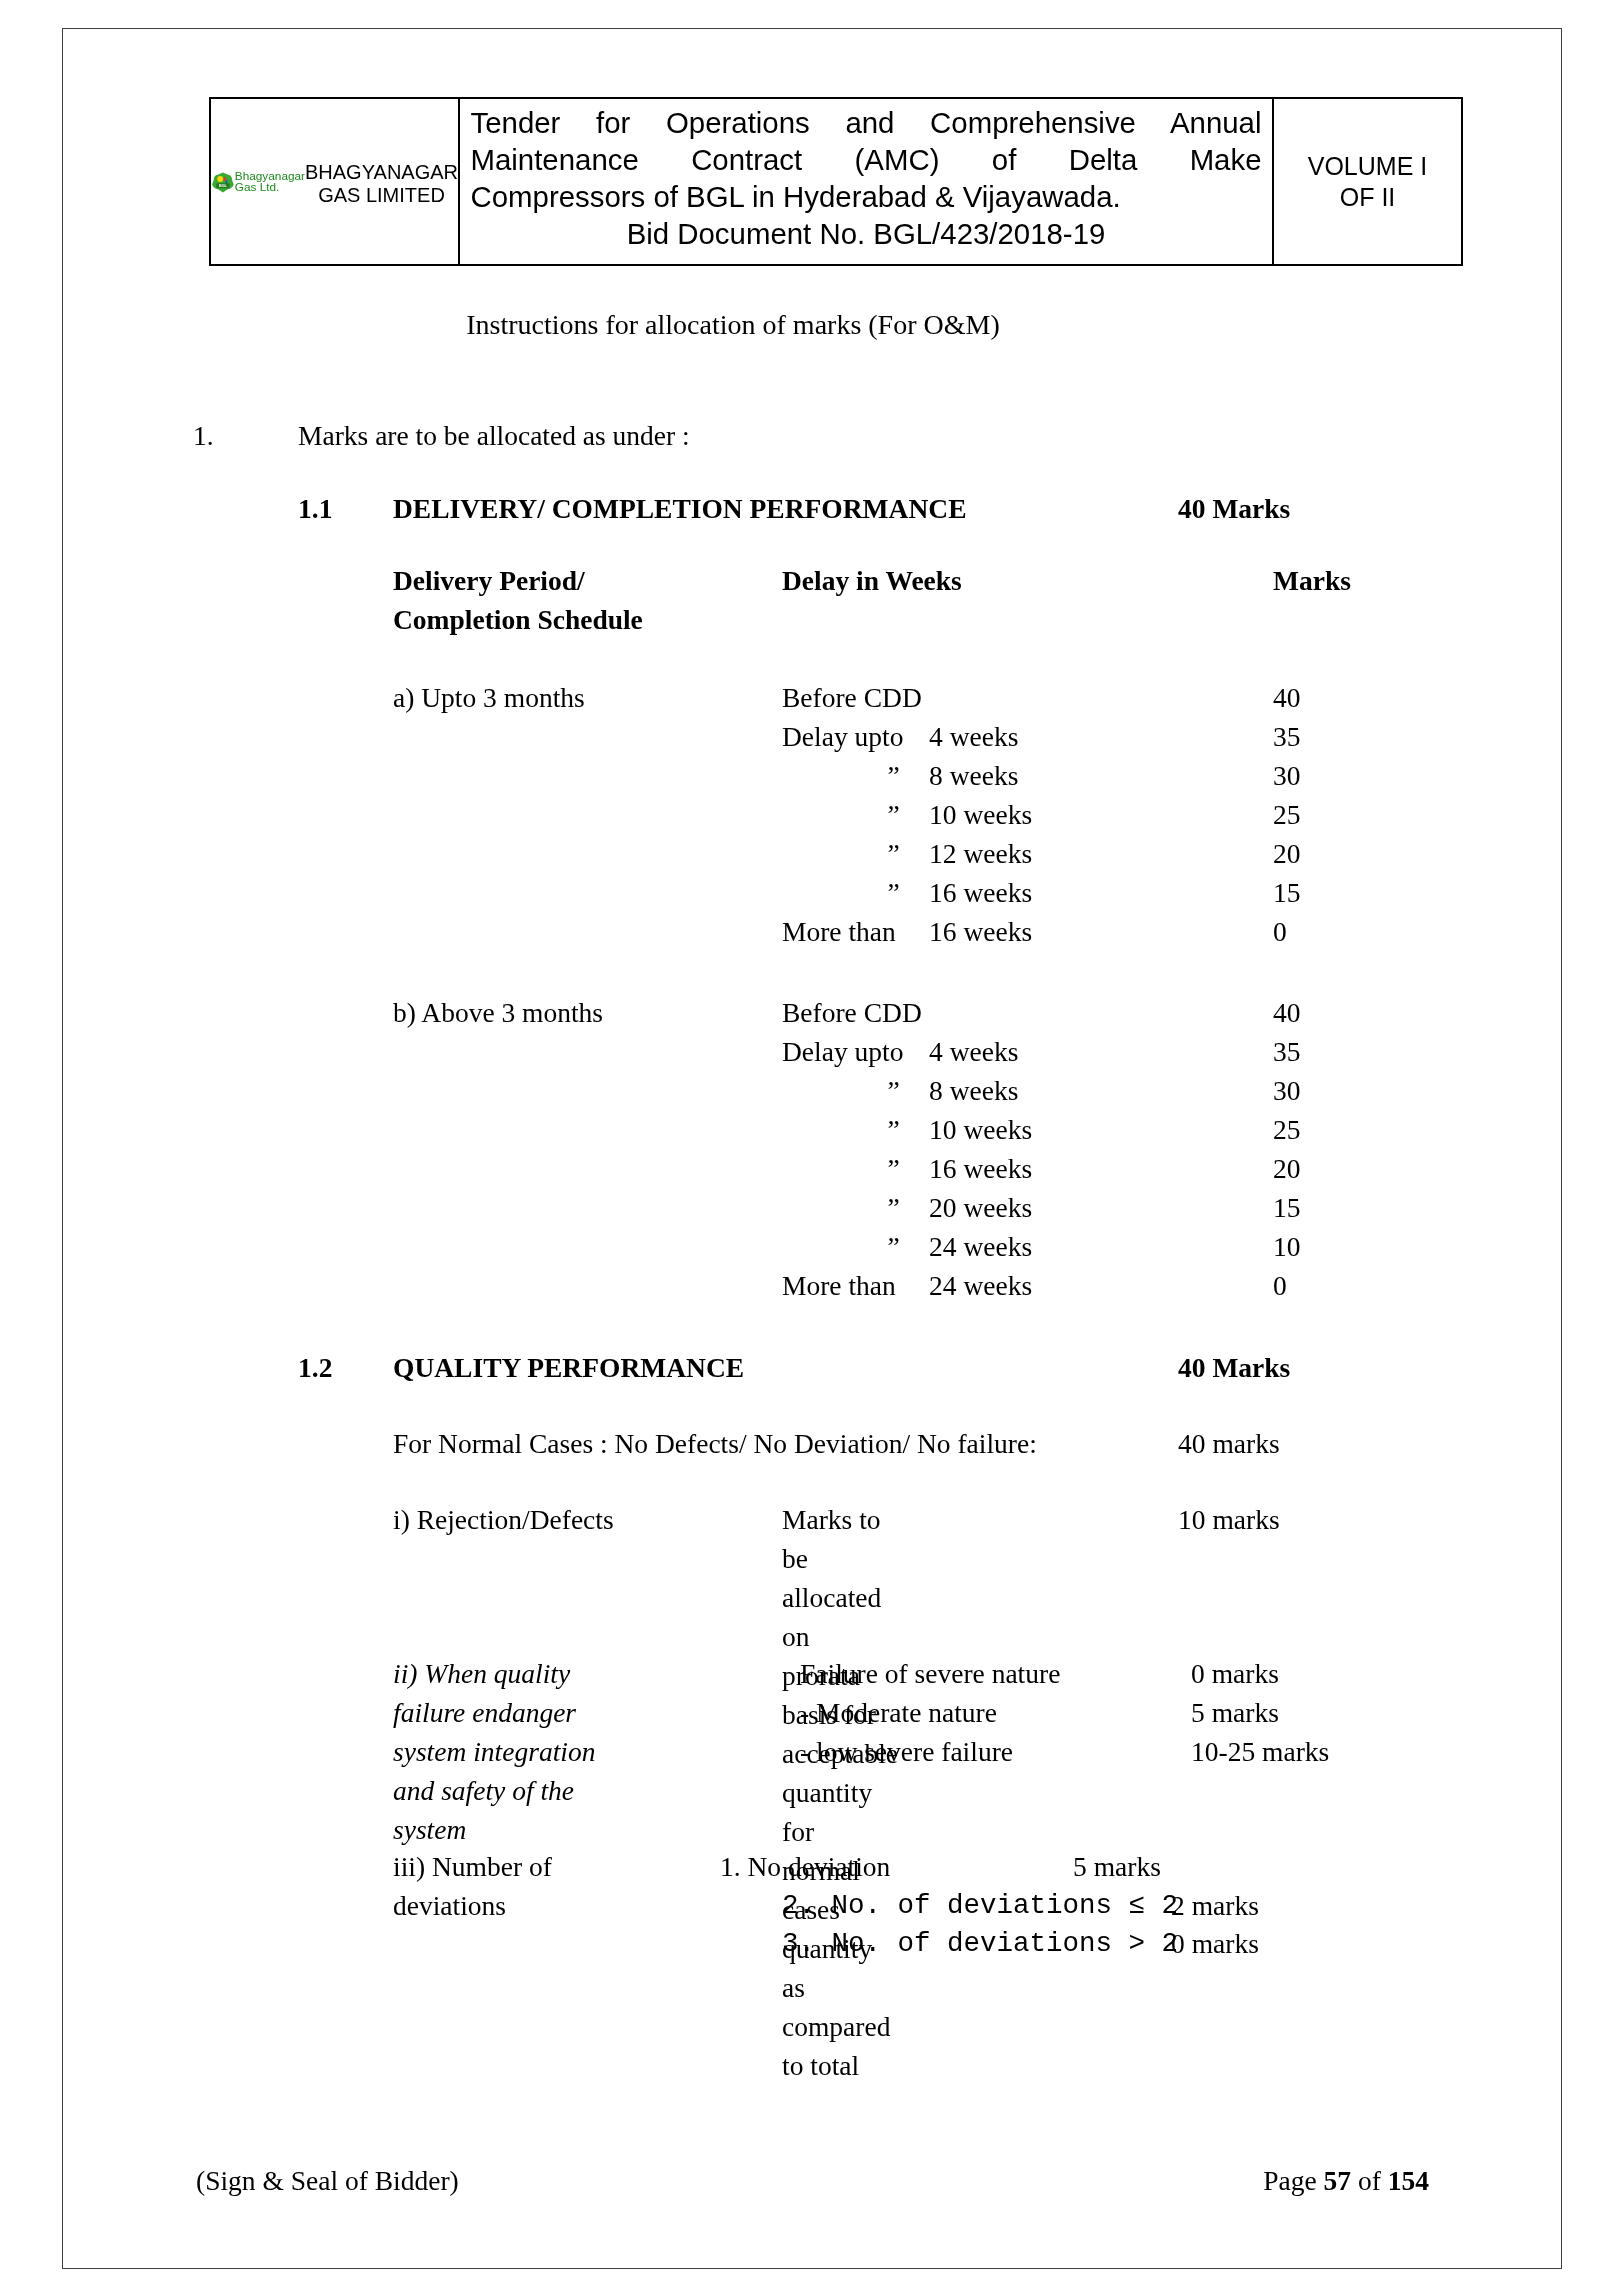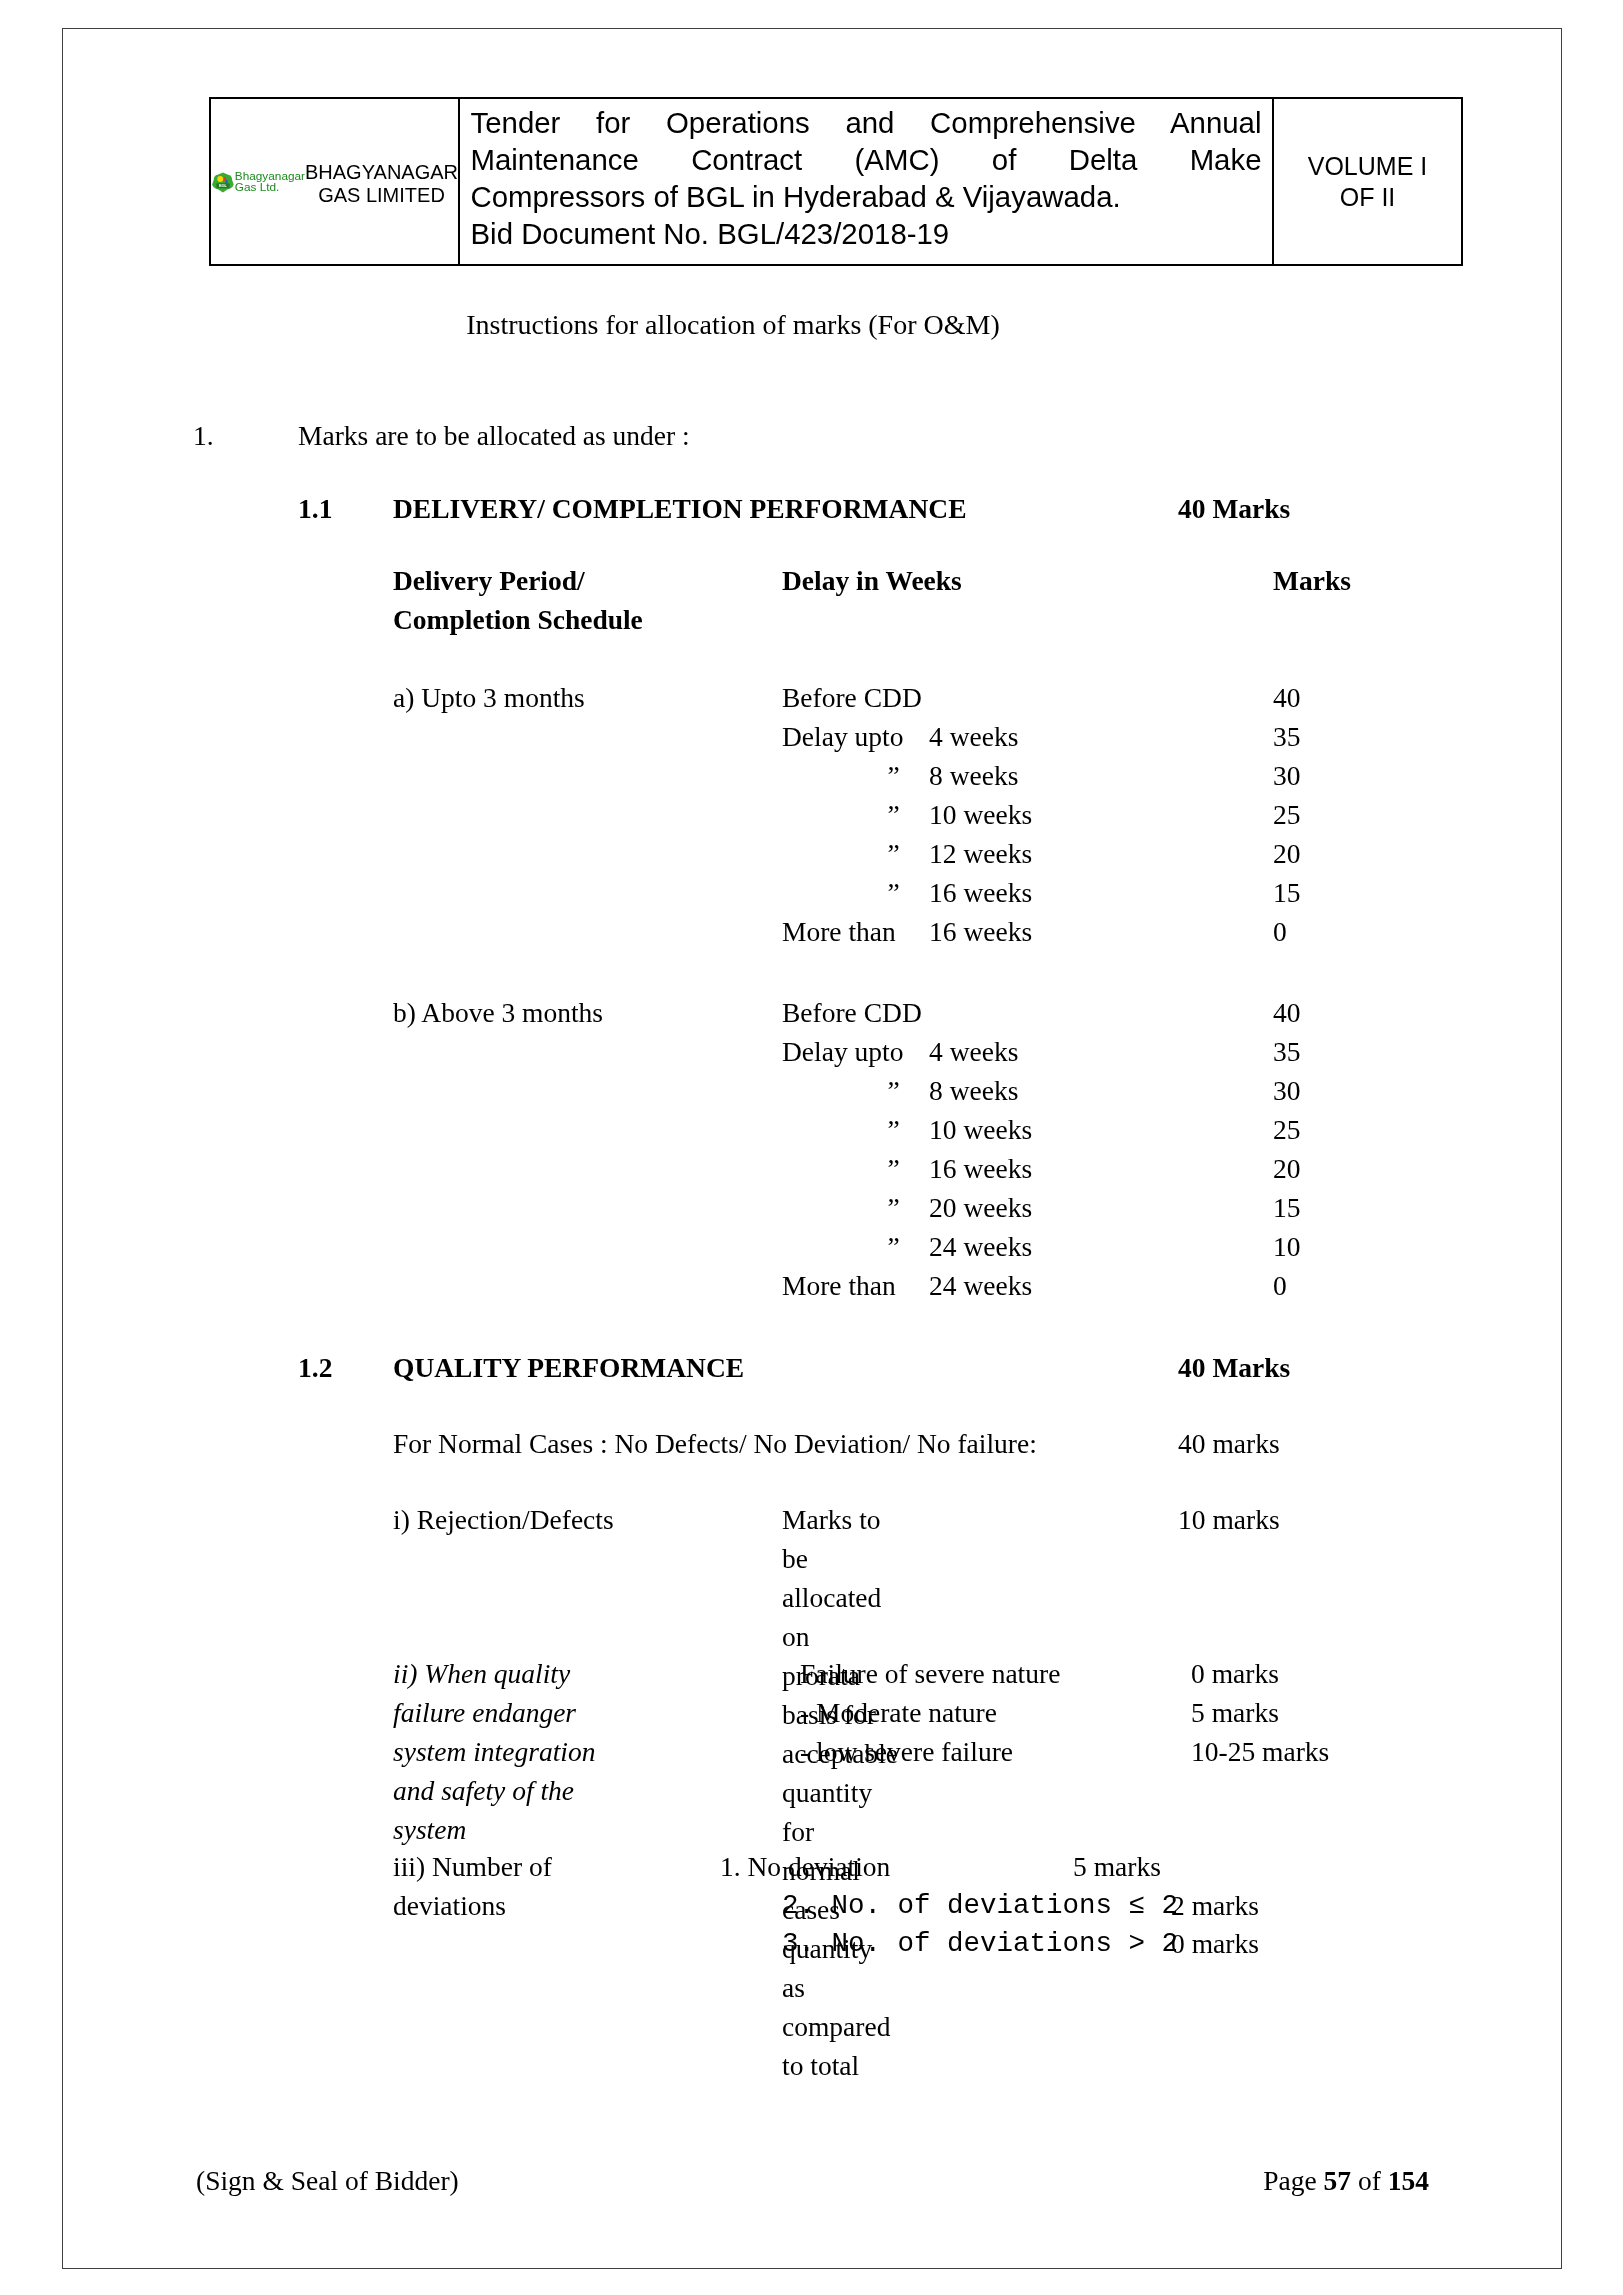--- a/index.html
+++ b/index.html
@@ -35,21 +35,21 @@
     font-size:20px; line-height:1.15; text-align:center;
     margin-top:3.3px; width:236px;
   }
   .cell-mid {
     flex:1; border-right:2px solid #000;
     padding:5.2px 10.5px 2.6px 10.5px;
     font-size:29.4px; line-height:37px;
   }
   .tl-just { text-align:justify; text-align-last:justify; }
   .tl-left { text-align:left; }
-  .tl-center { text-align:left; }
+  .tl-center { text-align:center; }
   .cell-vol {
     width:187px;
     display:flex; flex-direction:column; align-items:center; justify-content:center;
     font-size:25px; line-height:31px;
   }
   .fs { font-size:27.5px; line-height:39px; }
   .b { font-weight:bold; }
 
   .doc-title {
     position:absolute; top:309px; left:0; width:1466px;

